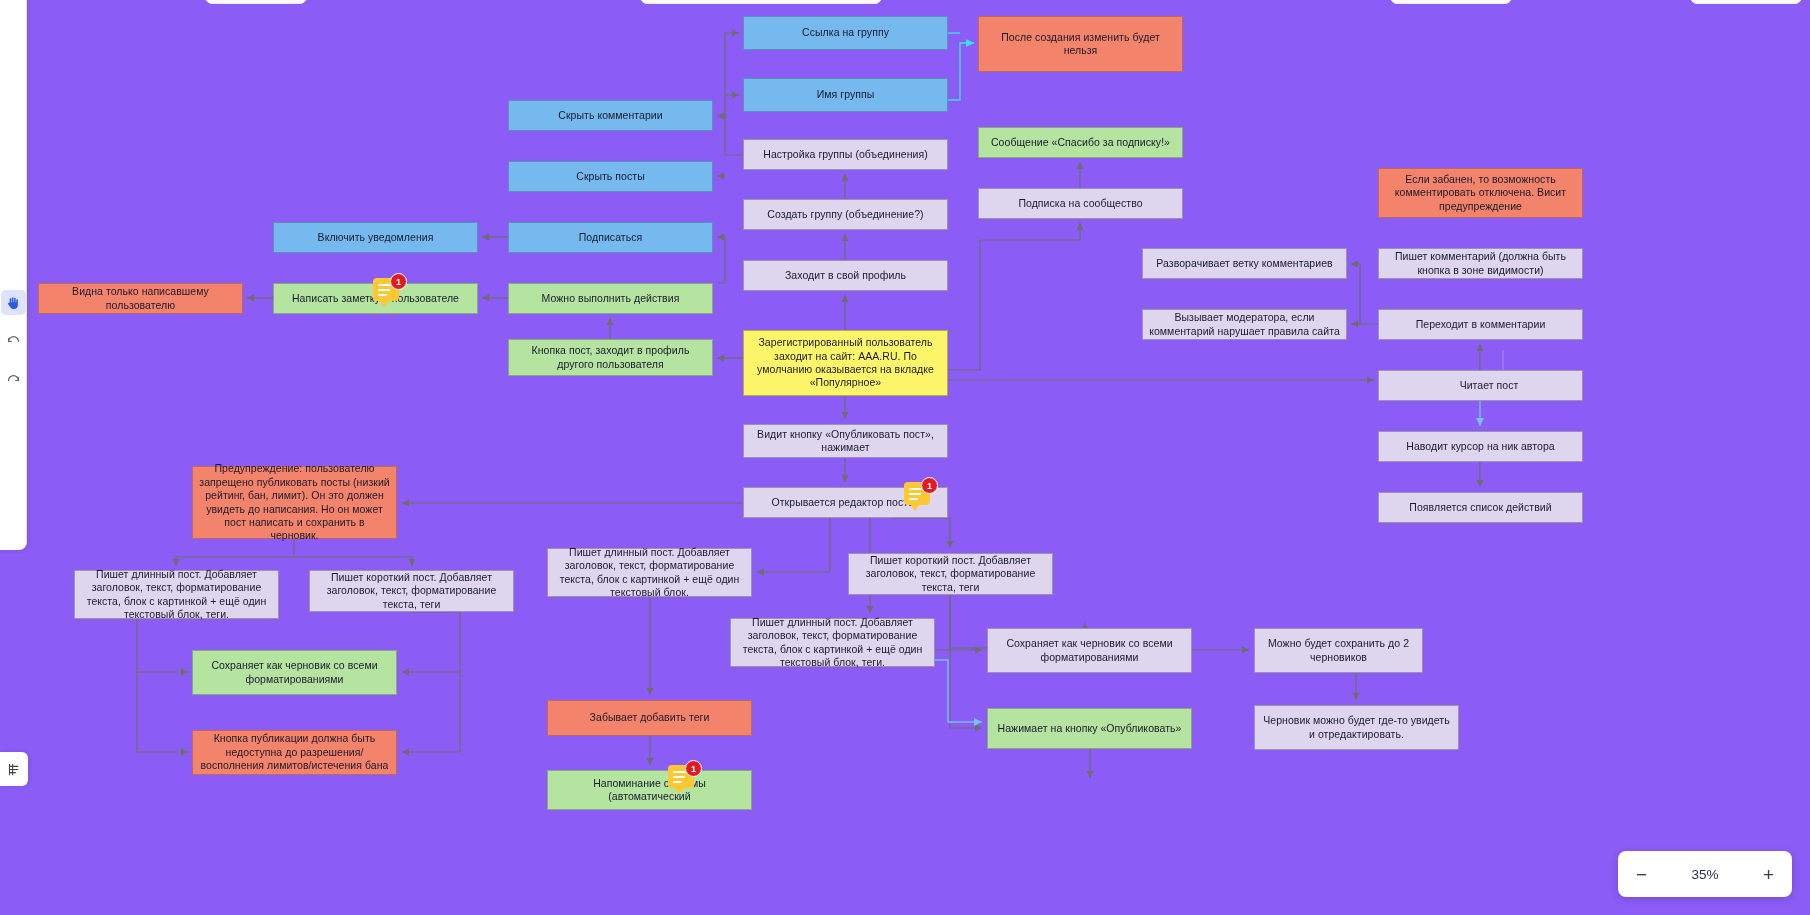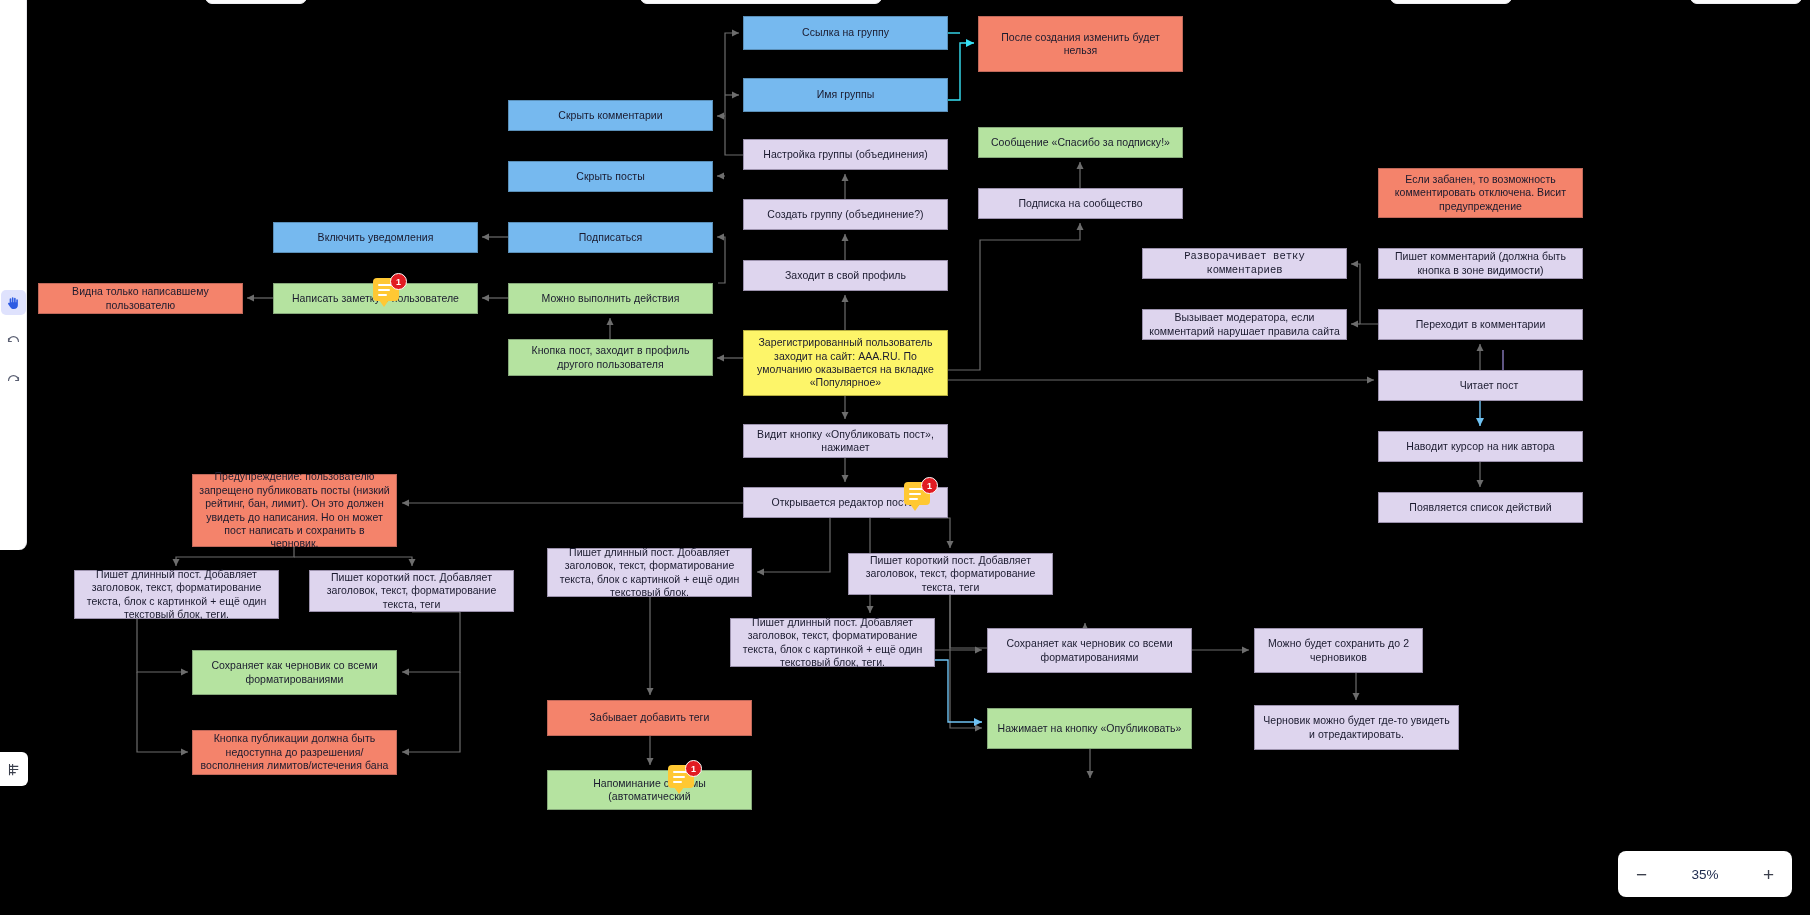--- a/index.html
+++ b/index.html
@@ -3,21 +3,21 @@
 <meta charset="utf-8">
 <style>
   html,body{margin:0;padding:0;}
   body{
     width:1810px;height:915px;
     background:#ffffff;
     font-family:"Liberation Sans","DejaVu Sans",sans-serif;
     overflow:hidden;
     position:relative;
   }
-  #board{position:absolute;inset:0;overflow:hidden;background:#000000;}
+  #board{position:absolute;inset:0;overflow:hidden;background:#8b5cf6;}
 
   
   svg#edges{position:absolute;left:0;top:0;width:1810px;height:915px;pointer-events:none;}
 
   
   .node{
     position:absolute;
     box-sizing:border-box;
     border:1px solid #7a7a7a;
     display:flex;align-items:center;justify-content:center;
@@ -239,21 +239,21 @@
       </div>
       <div class="node n-purple" style="left: 743px; top: 199px; width: 205px; height: 31px;">
         <span>Создать группу (объединение?)</span>
       </div>
       <div class="node n-blue" style="left: 273px; top: 222px; width: 205px; height: 31px;">
         <span>Включить уведомления</span>
       </div>
       <div class="node n-blue" style="left: 508px; top: 222px; width: 205px; height: 31px;">
         <span>Подписаться</span>
       </div>
-      <div class="node n-purple" style="left: 1142px; top: 248px; width: 205px; height: 31px; font-family: Liberation Mono, monospace;">
+      <div class="node n-purple" style="left: 1142px; top: 248px; width: 205px; height: 31px;">
         <span>Разворачивает ветку комментариев</span>
       </div>
       <div class="node n-purple" style="left: 1378px; top: 248px; width: 205px; height: 31px;">
         <span>Пишет комментарий (должна быть кнопка в зоне видимости)</span>
       </div>
       <div class="node n-purple" style="left: 743px; top: 260px; width: 205px; height: 31px;">
         <span>Заходит в свой профиль</span>
       </div>
       <div class="node n-red" style="left: 38px; top: 283px; width: 205px; height: 31px;">
         <span>Видна только написавшему пользователю</span>
@@ -278,21 +278,21 @@
       </div>
       <div class="node n-purple" style="left: 1378px; top: 370px; width: 205px; height: 31px; padding-left: 23px;">
         <span>Читает пост</span>
       </div>
       <div class="node n-purple" style="left: 743px; top: 424px; width: 205px; height: 34px;">
         <span>Видит кнопку «Опубликовать пост», нажимает</span>
       </div>
       <div class="node n-purple" style="left: 1378px; top: 431px; width: 205px; height: 31px;">
         <span>Наводит курсор на ник автора</span>
       </div>
-      <div class="node n-red" style="left: 192px; top: 466px; width: 205px; height: 73px; margin-top: 8px;">
+      <div class="node n-red" style="left: 192px; top: 466px; width: 205px; height: 73px;">
         <span>Предупреждение: пользователю запрещено публиковать посты (низкий рейтинг, бан, лимит). Он это должен увидеть до написания. Но он может пост написать и сохранить в черновик.</span>
       </div>
       <div class="node n-purple" style="left: 743px; top: 487px; width: 205px; height: 31px;">
         <span>Открывается редактор постов</span>
       </div>
       <div class="node n-purple" style="left: 1378px; top: 492px; width: 205px; height: 31px;">
         <span>Появляется список действий</span>
       </div>
       <div class="node n-purple" style="left: 547px; top: 548px; width: 205px; height: 49px;">
         <span>Пишет длинный пост. Добавляет заголовок, текст, форматирование текста, блок с картинкой + ещё один текстовый блок.</span>

